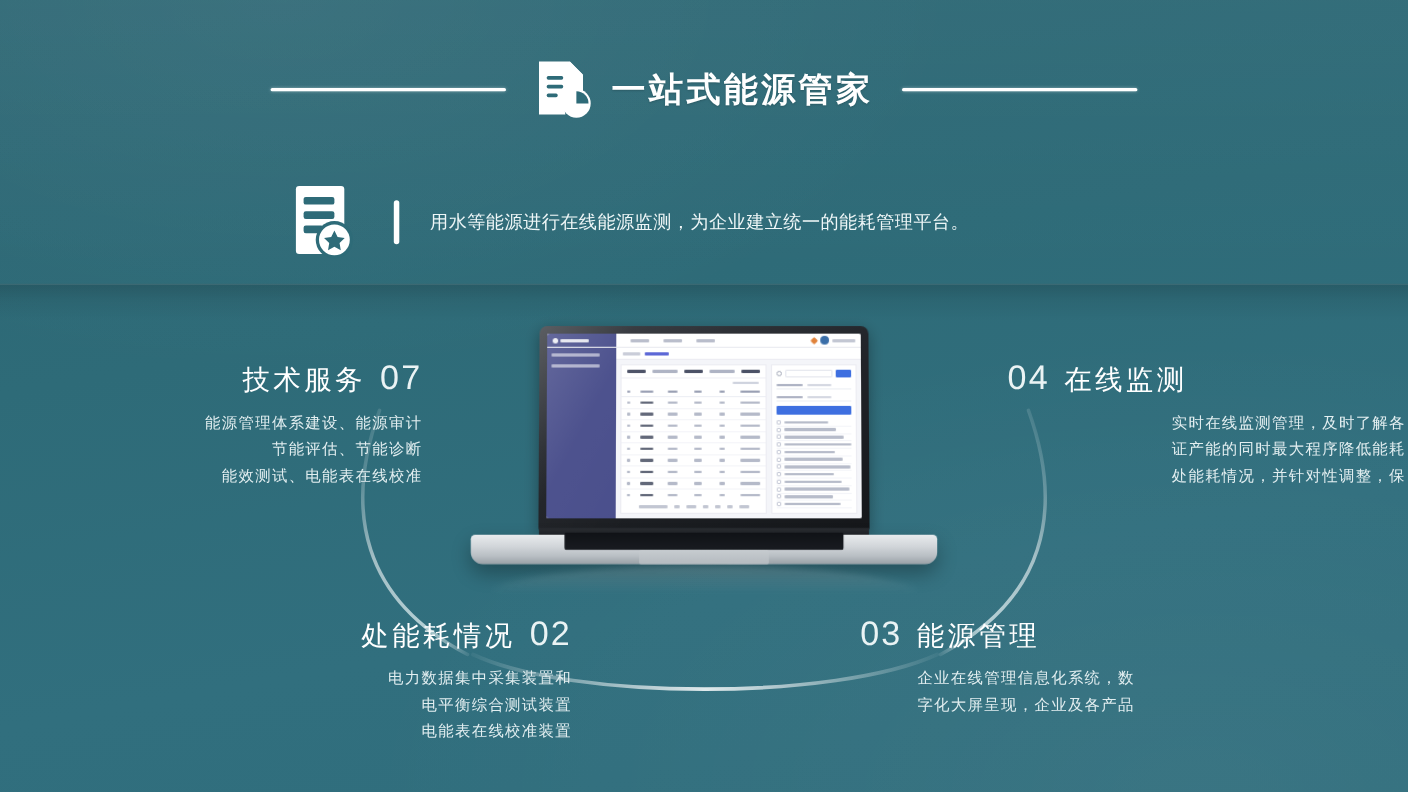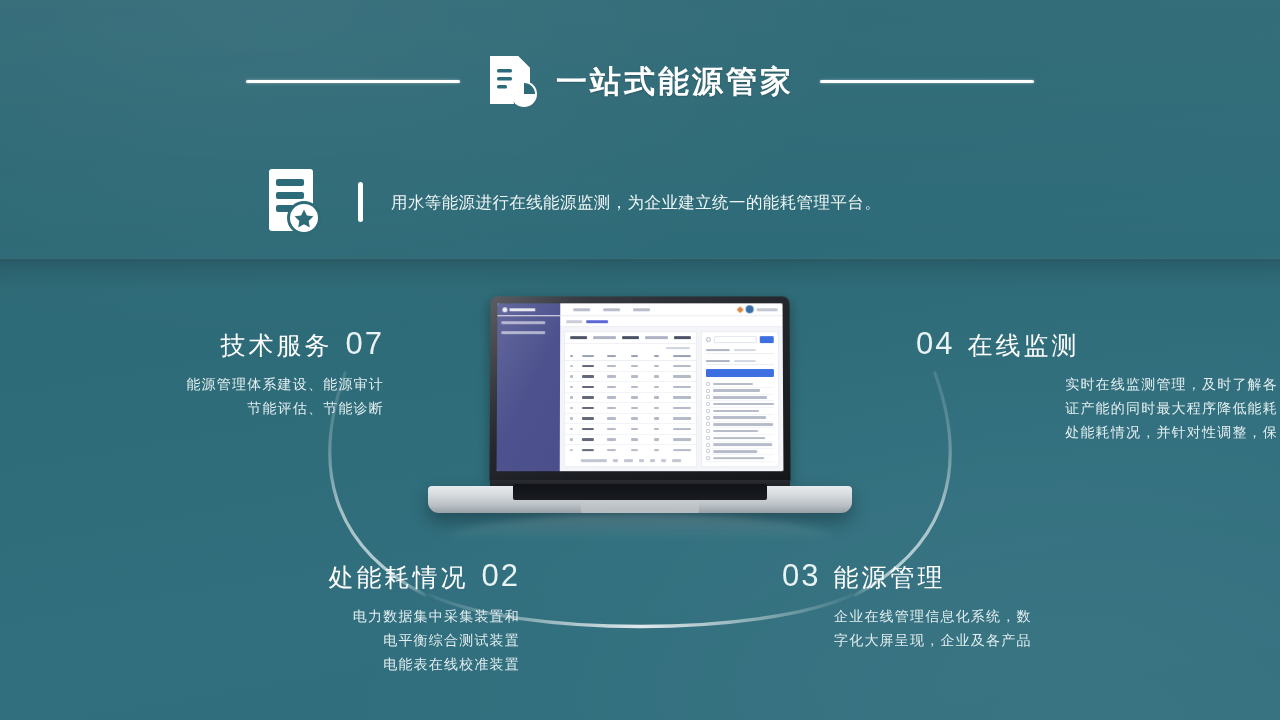--- a/index.html
+++ b/index.html
@@ -506,20 +506,21 @@
   </div>
 
   <div class="feat f1">
     <div class="head">
       <span class="name">技术服务</span>
       <span class="num">07</span>
     </div>
     <div class="desc">
       <span>能源管理体系建设、能源审计</span>
       <span>节能评估、节能诊断</span>
+      <span>能效测试、电能表在线校准</span>
     </div>
   </div>
 
   <div class="feat f2">
     <div class="head">
       <span class="name">处能耗情况</span>
       <span class="num">02</span>
     </div>
     <div class="desc">
       <span>电力数据集中采集装置和</span>

